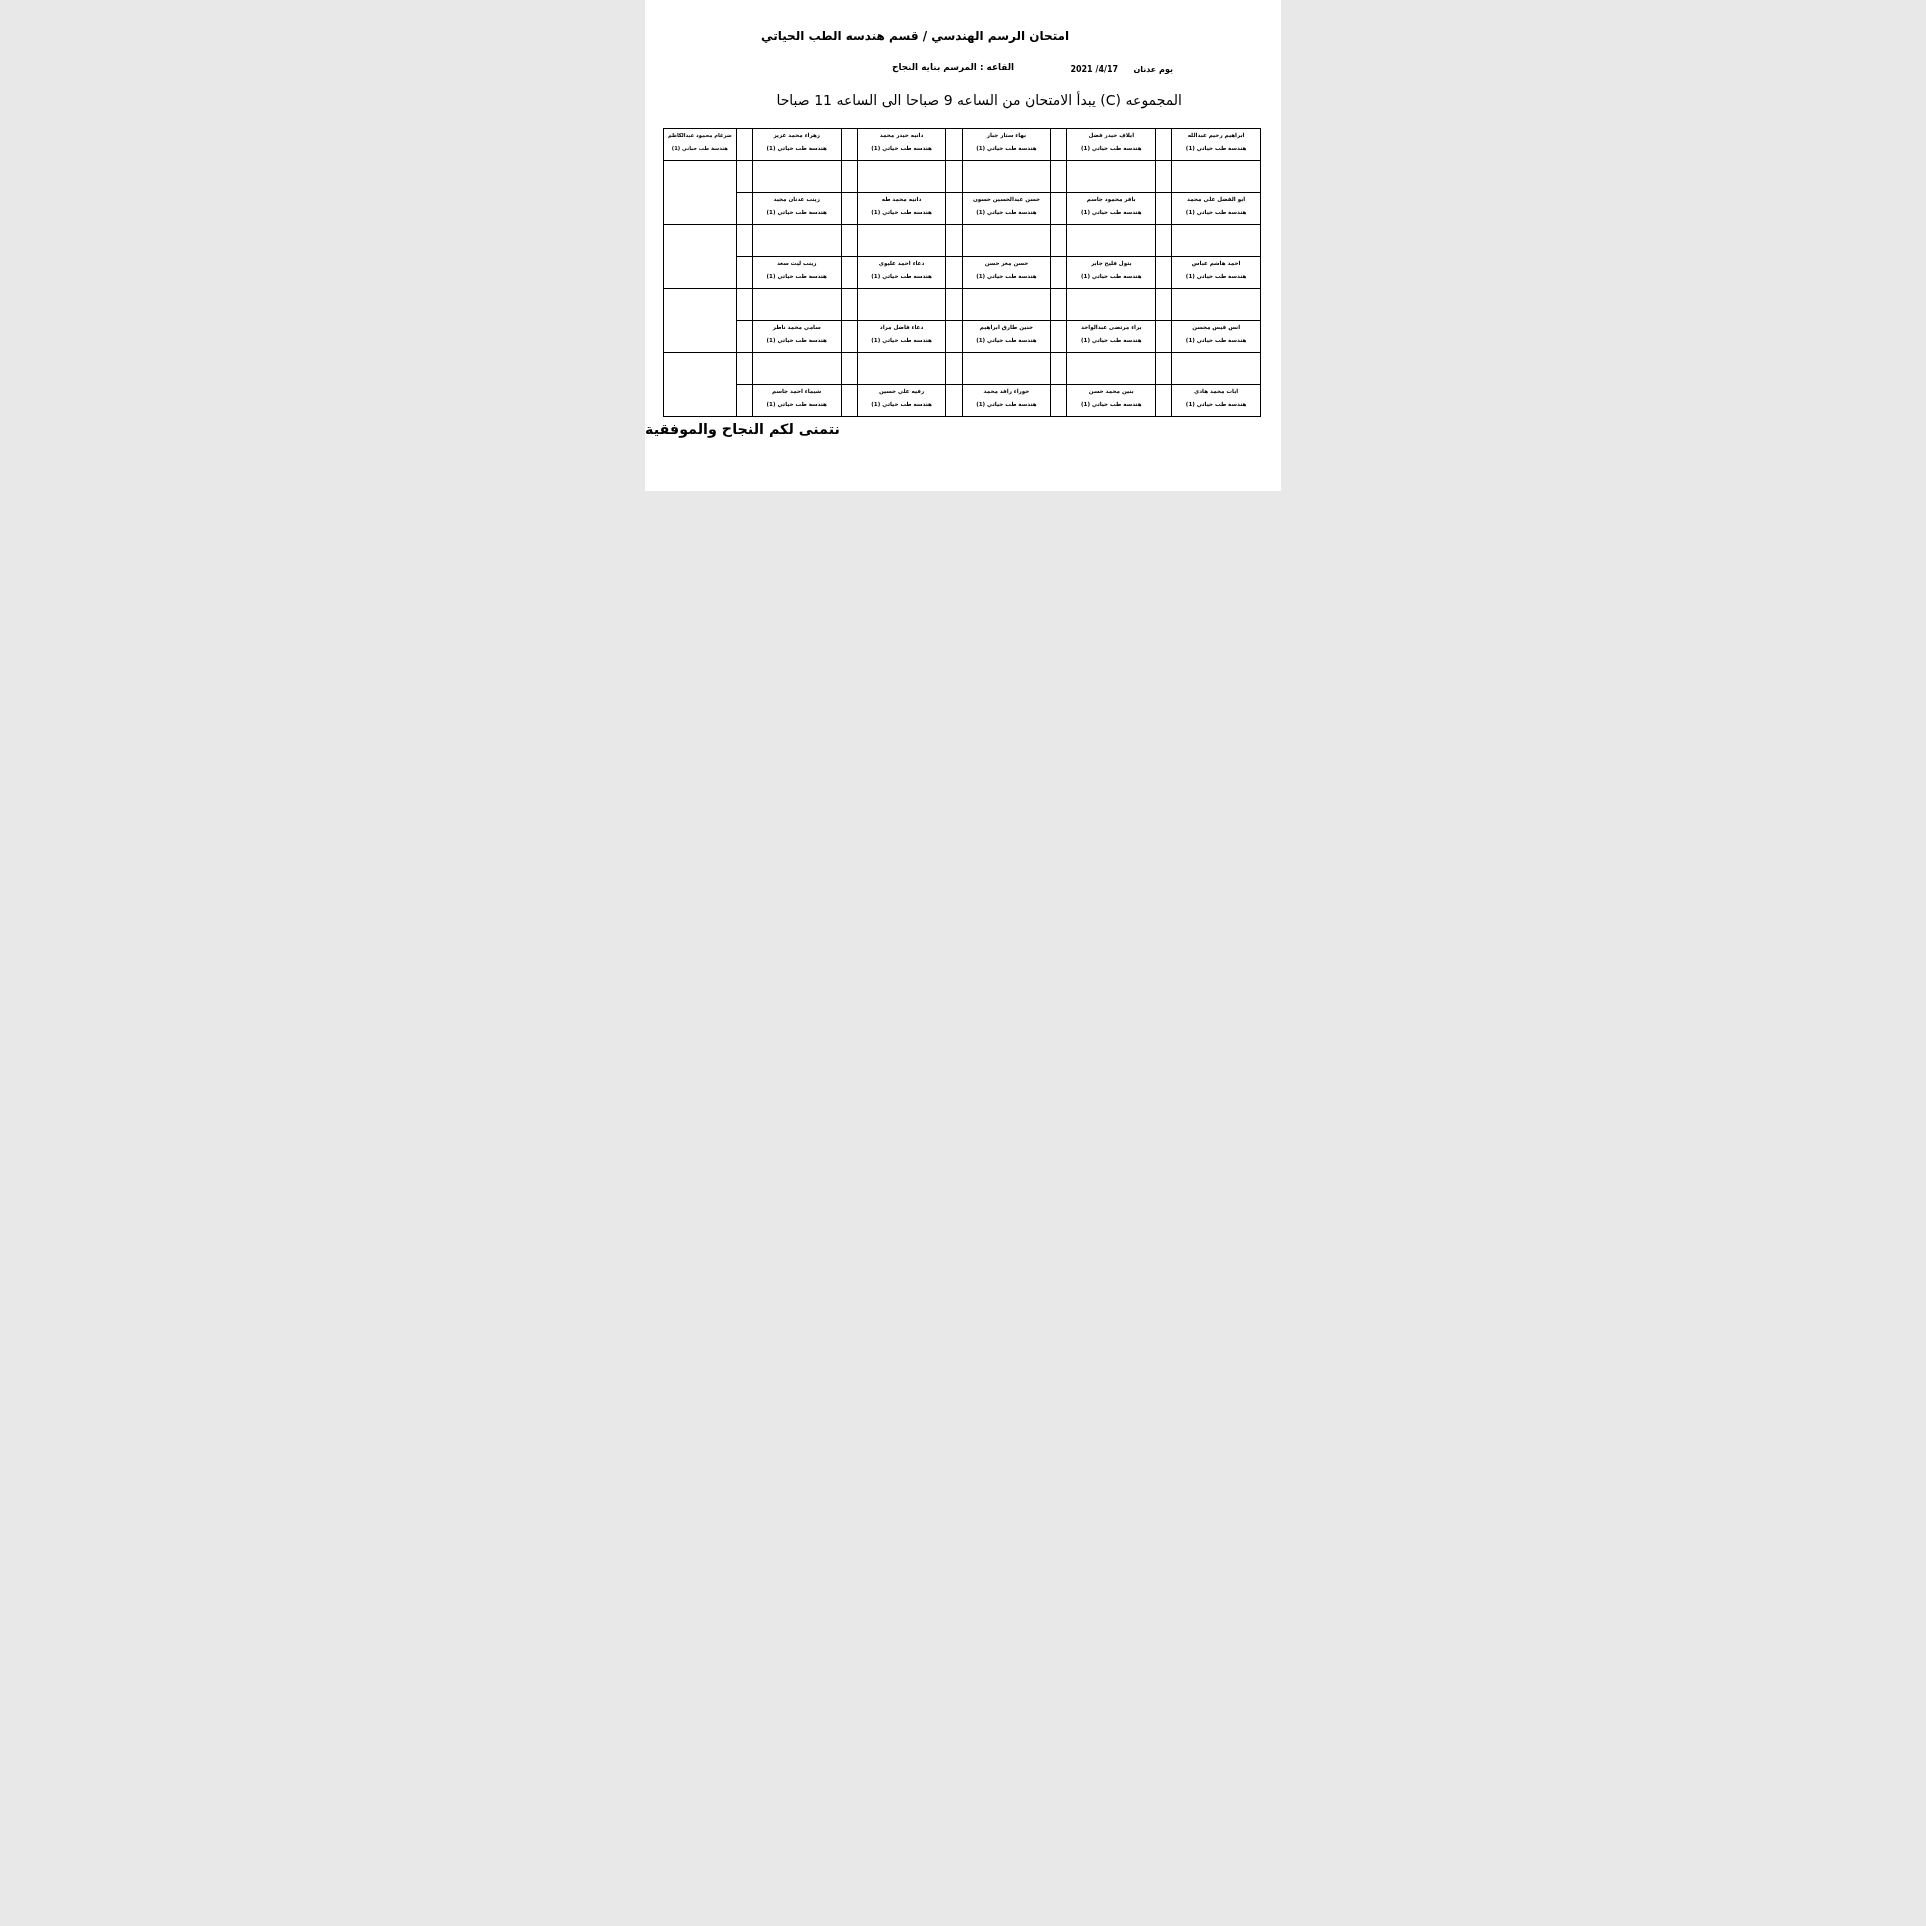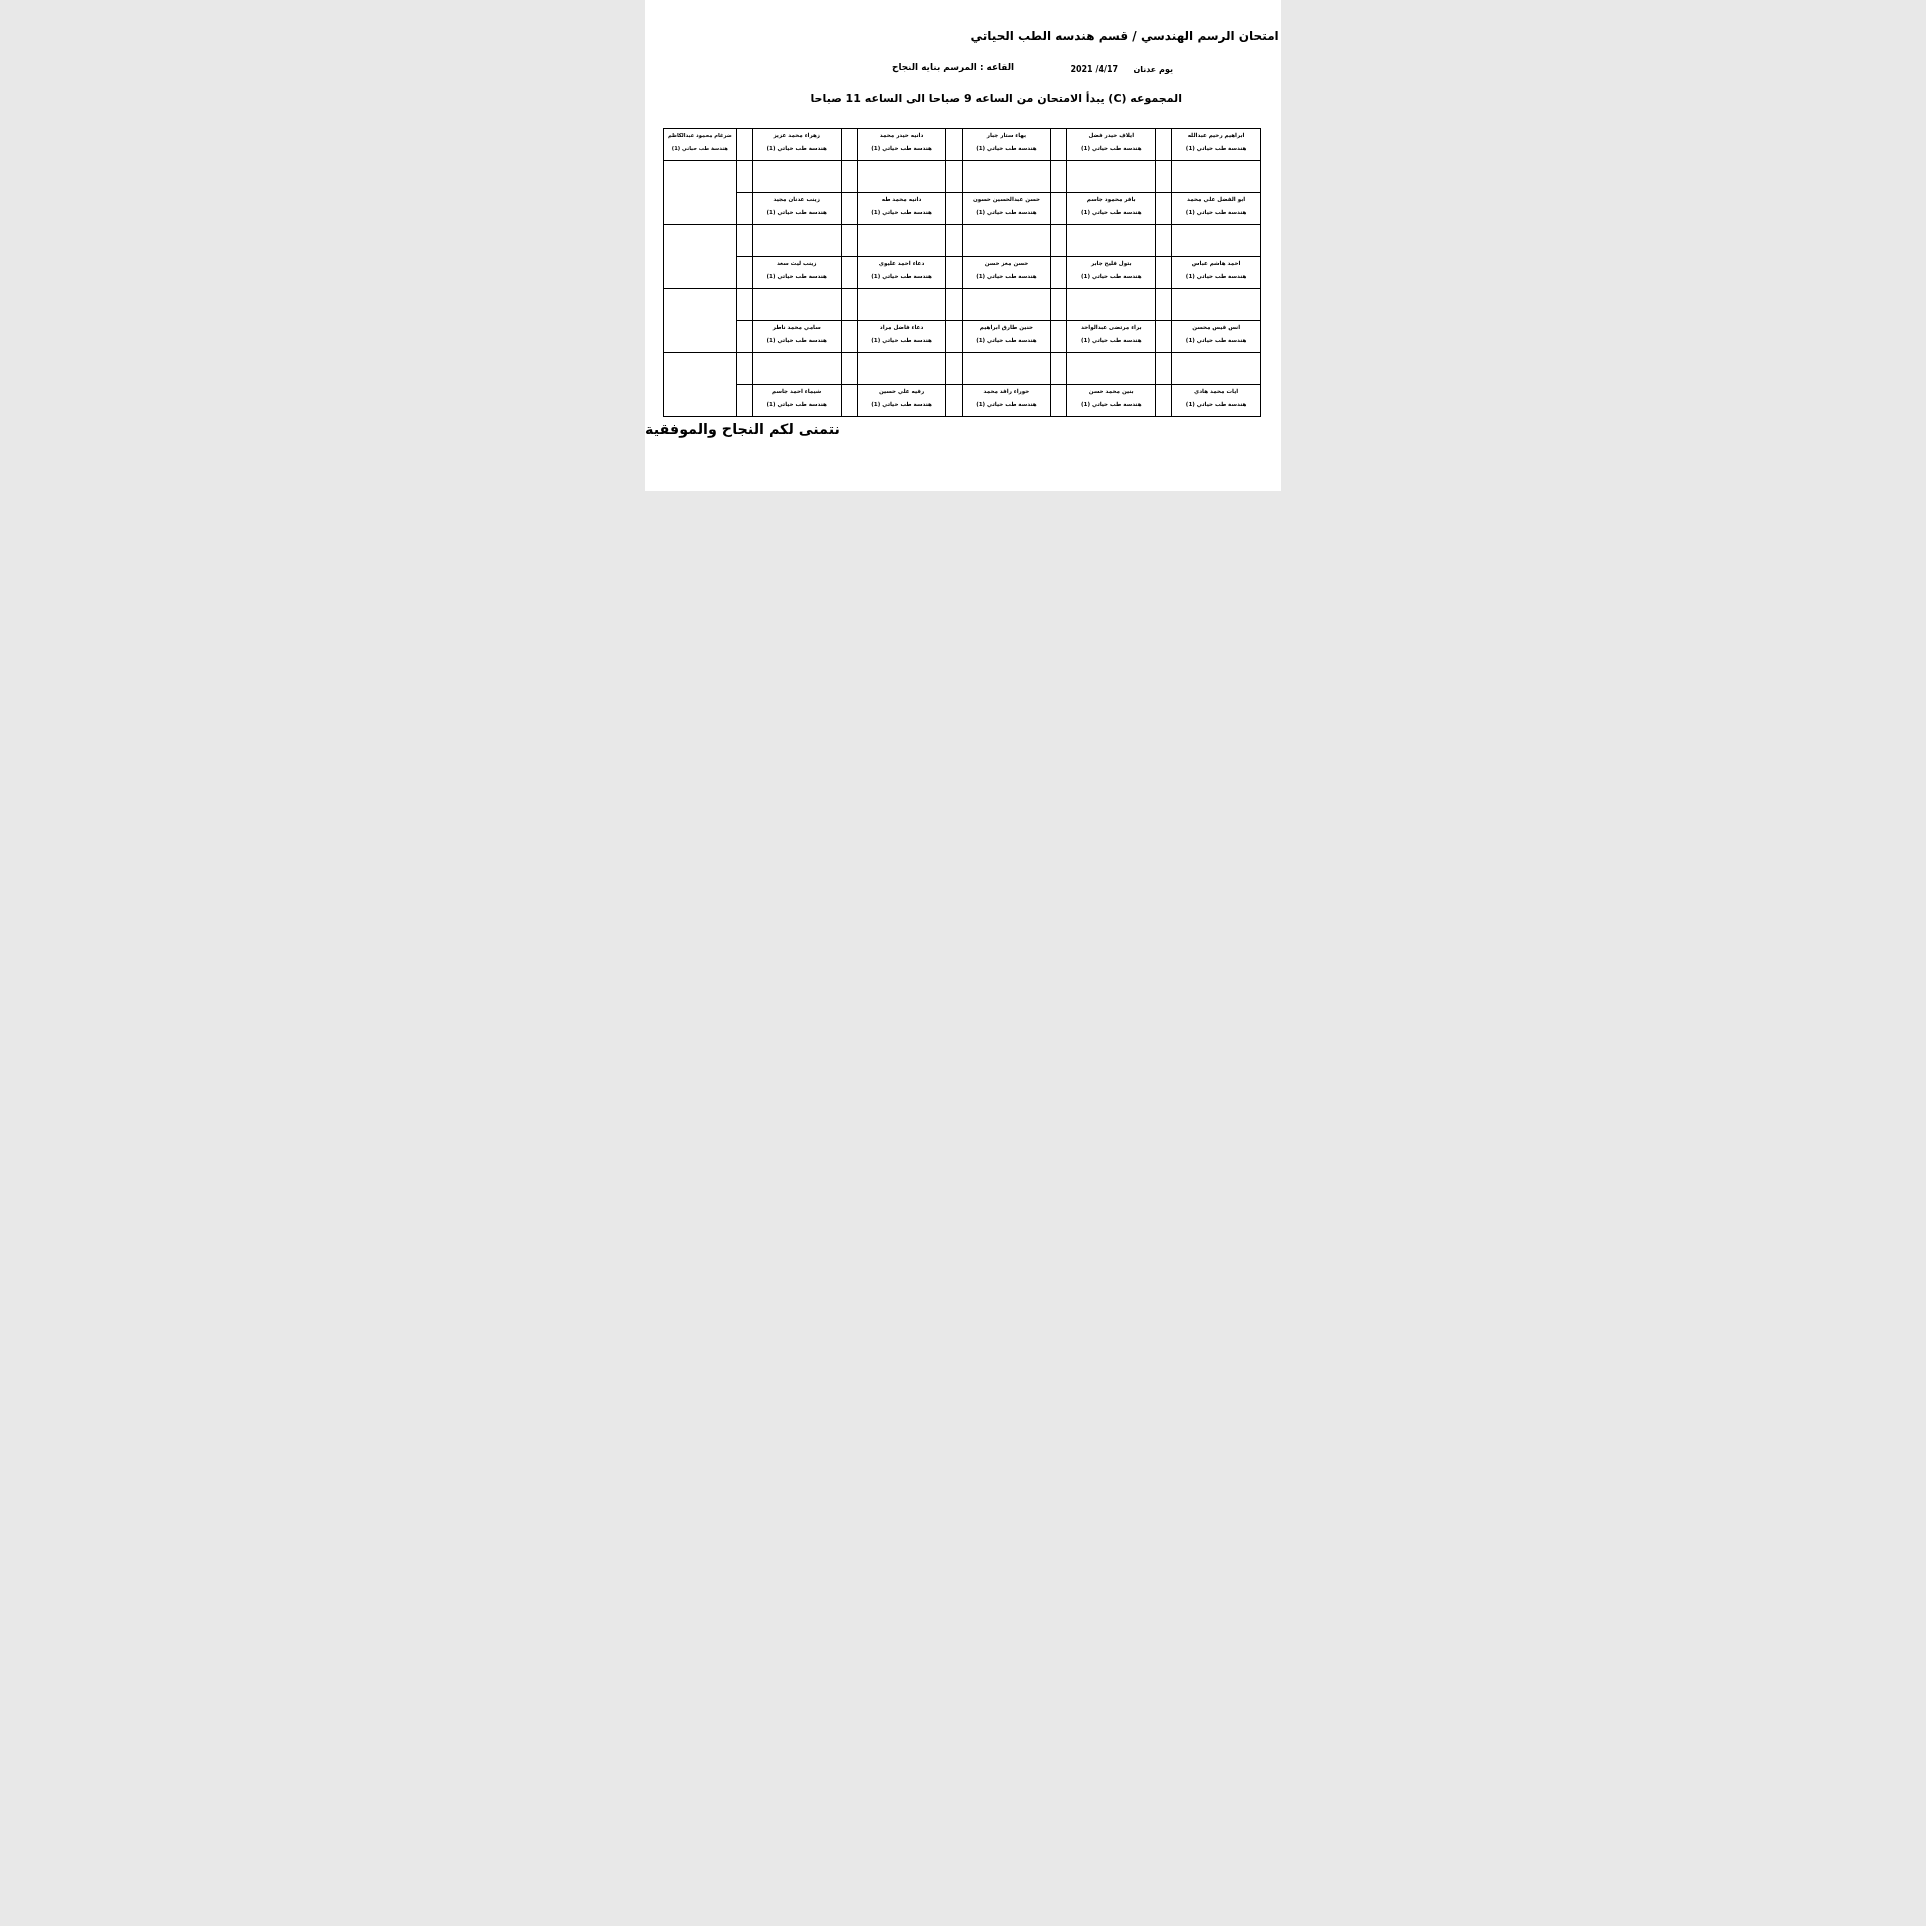--- a/index.html
+++ b/index.html
@@ -7,35 +7,35 @@
     position:relative;
     width:636px; height:491px;
     margin:0 auto;
     background:#ffffff;
     color:#000000;
     font-family:"DejaVu Sans", sans-serif;
     overflow:hidden;
   }
   .title {
     position:absolute; top:28.5px; left:116px; right:2.3px;
-    text-align:right; direction:rtl;
+    text-align:left; direction:rtl;
     font-size:12px; font-weight:700; letter-spacing:0;
   }
   .daydate {
     position:absolute; top:65px; right:108px;
     display:flex; direction:rtl; gap:15.4px; align-items:baseline;
     font-size:8px; font-weight:700;
   }
   .hall {
     position:absolute; top:62px; left:247px;
     direction:rtl; font-size:8.9px; font-weight:700;
   }
   .group {
     position:absolute; top:92px; right:99px;
-    direction:rtl; font-size:11px; font-weight:700;
+    direction:rtl; font-size:14px; font-weight:400;
   }
   table.seating {
     position:absolute; top:128px; left:18px;
     width:598px;
     border-collapse:collapse; table-layout:fixed;
     border:1.5px solid #000;
   }
   table.seating tr { height:32px; }
   table.seating td {
     border:0.8px solid #000;

